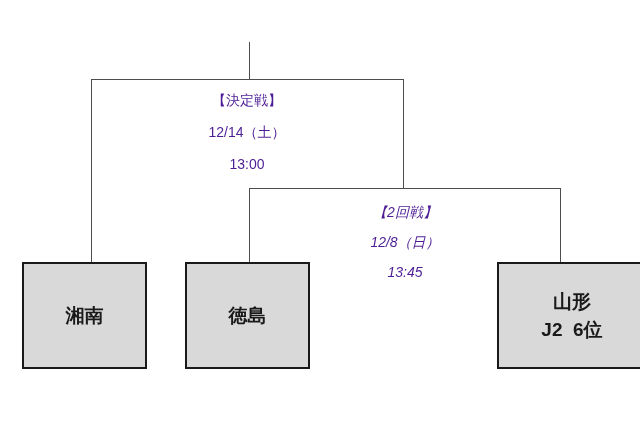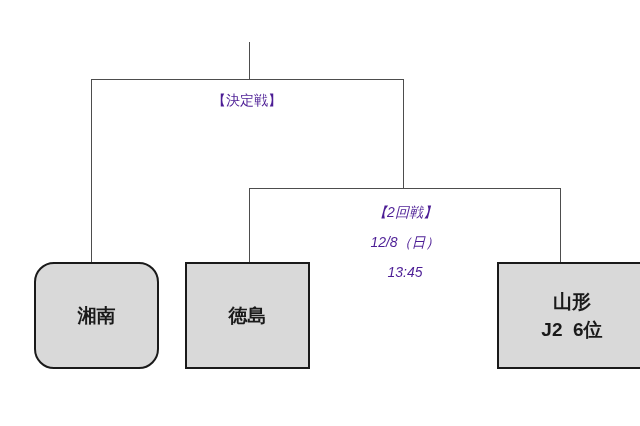--- a/index.html
+++ b/index.html
@@ -59,29 +59,31 @@
   <div class="line" style="left:249px; top:42px; width:1px; height:37px;"></div>
   <div class="line" style="left:91px; top:79px; width:313px; height:1px;"></div>
   <div class="line" style="left:91px; top:79px; width:1px; height:183px;"></div>
   <div class="line" style="left:403px; top:79px; width:1px; height:110px;"></div>
   <div class="line" style="left:249px; top:188px; width:312px; height:1px;"></div>
   <div class="line" style="left:249px; top:188px; width:1px; height:74px;"></div>
   <div class="line" style="left:560px; top:188px; width:1px; height:74px;"></div>
 
   <div class="match-label match-label-final" style="left:137px; top:84px;">
     <div class="row">【決定戦】</div>
+    <div class="row">12/14（土）</div>
+    <div class="row">13:00</div>
   </div>
 
   <div class="match-label match-label-round2" style="left:295px; top:197px;">
     <div class="row">【2回戦】</div>
     <div class="row">12/8（日）</div>
     <div class="row">13:45</div>
   </div>
 
-  <div class="team-box" style="left:34px; top:262px;border-radius:20px;">
+  <div class="team-box" style="left:22px; top:262px;">
     <div class="row">湘南</div>
   </div>
 
   <div class="team-box" style="left:185px; top:262px;align-items:center;">
     <div class="row">徳島</div>
   </div>
 
   <div class="team-box" style="left:497px; top:262px; width:150px;">
     <div class="row">山形</div>
     <div class="row">J2  6位</div>

